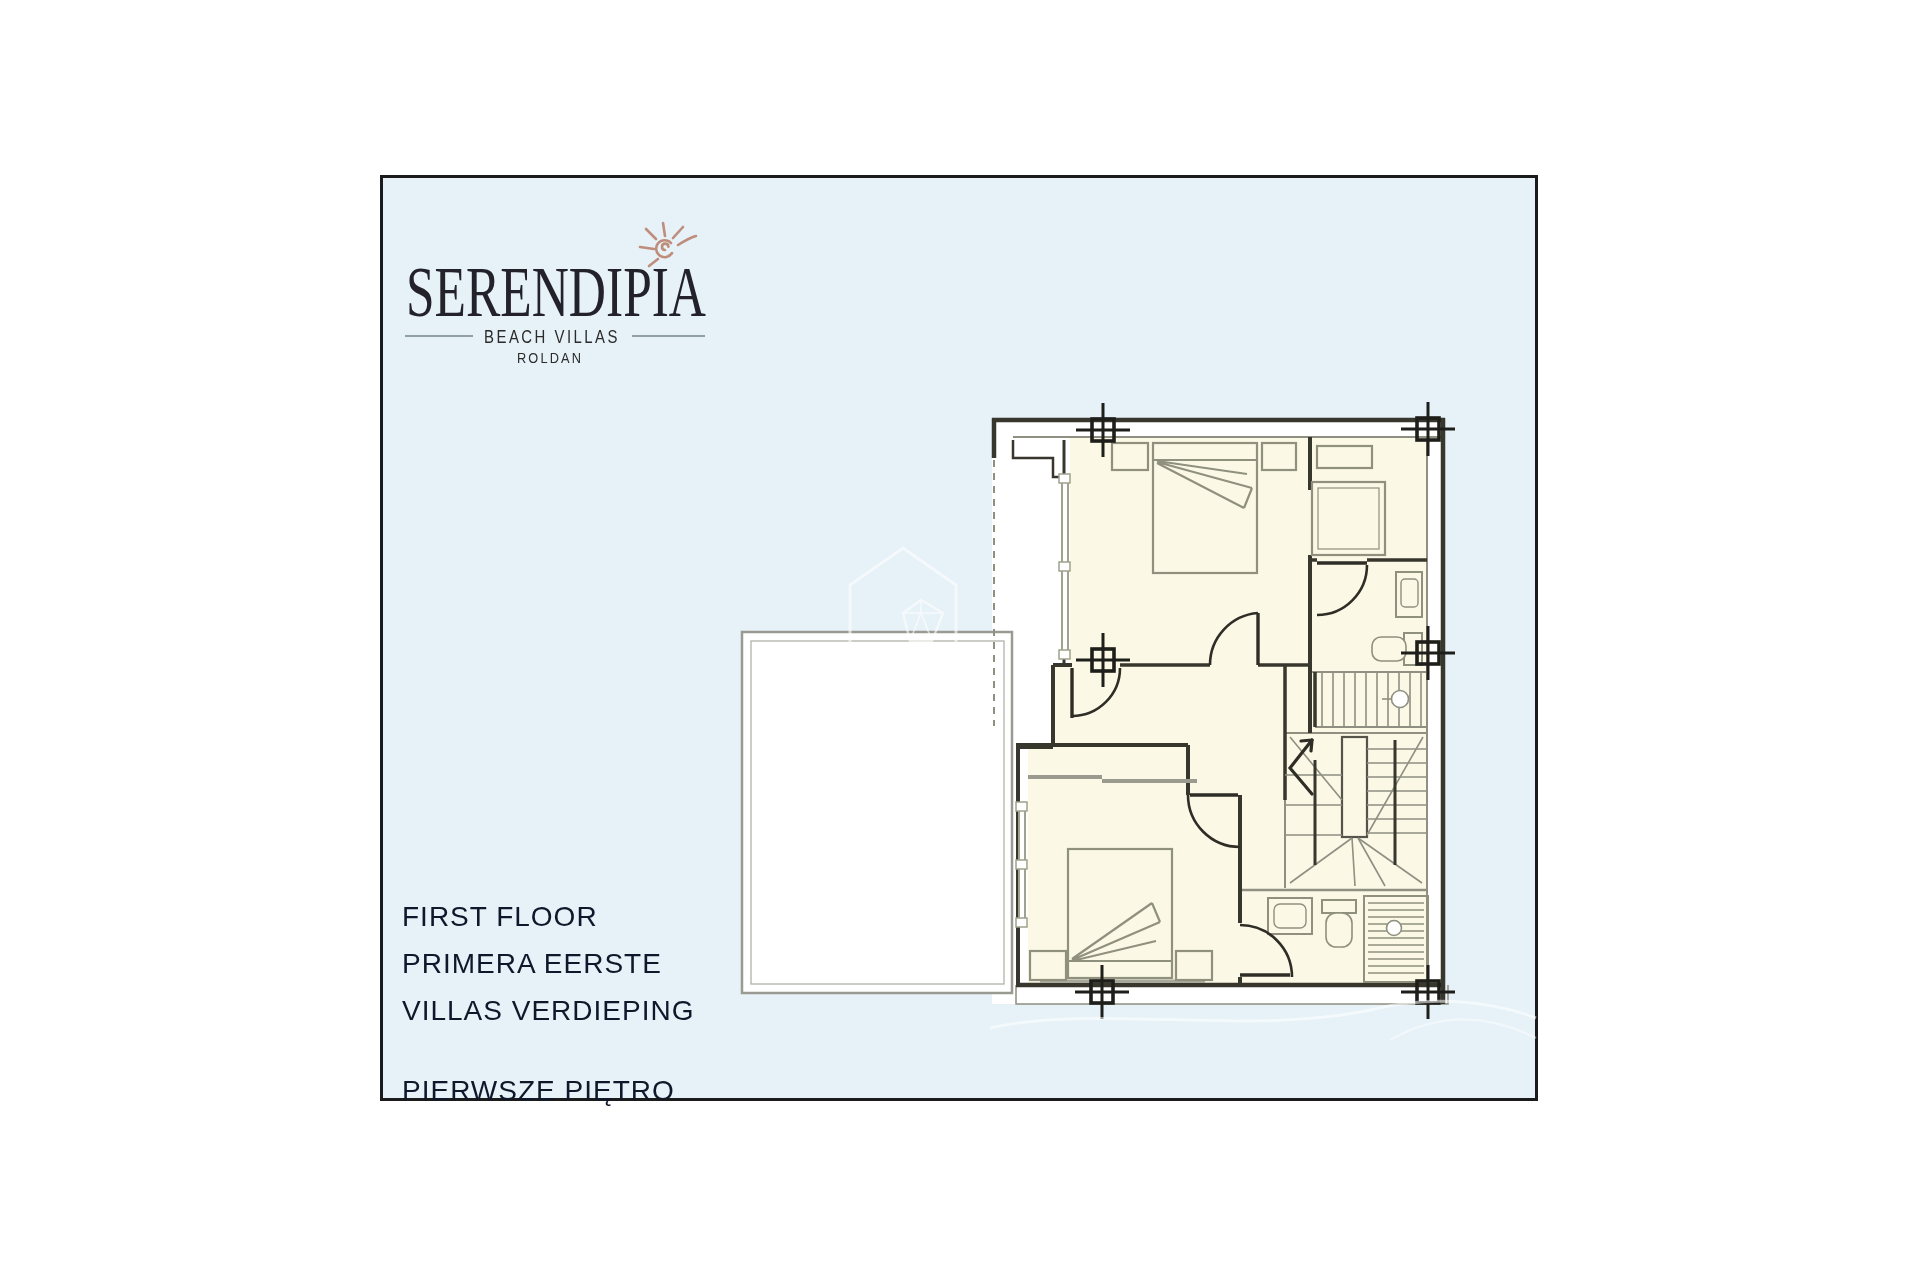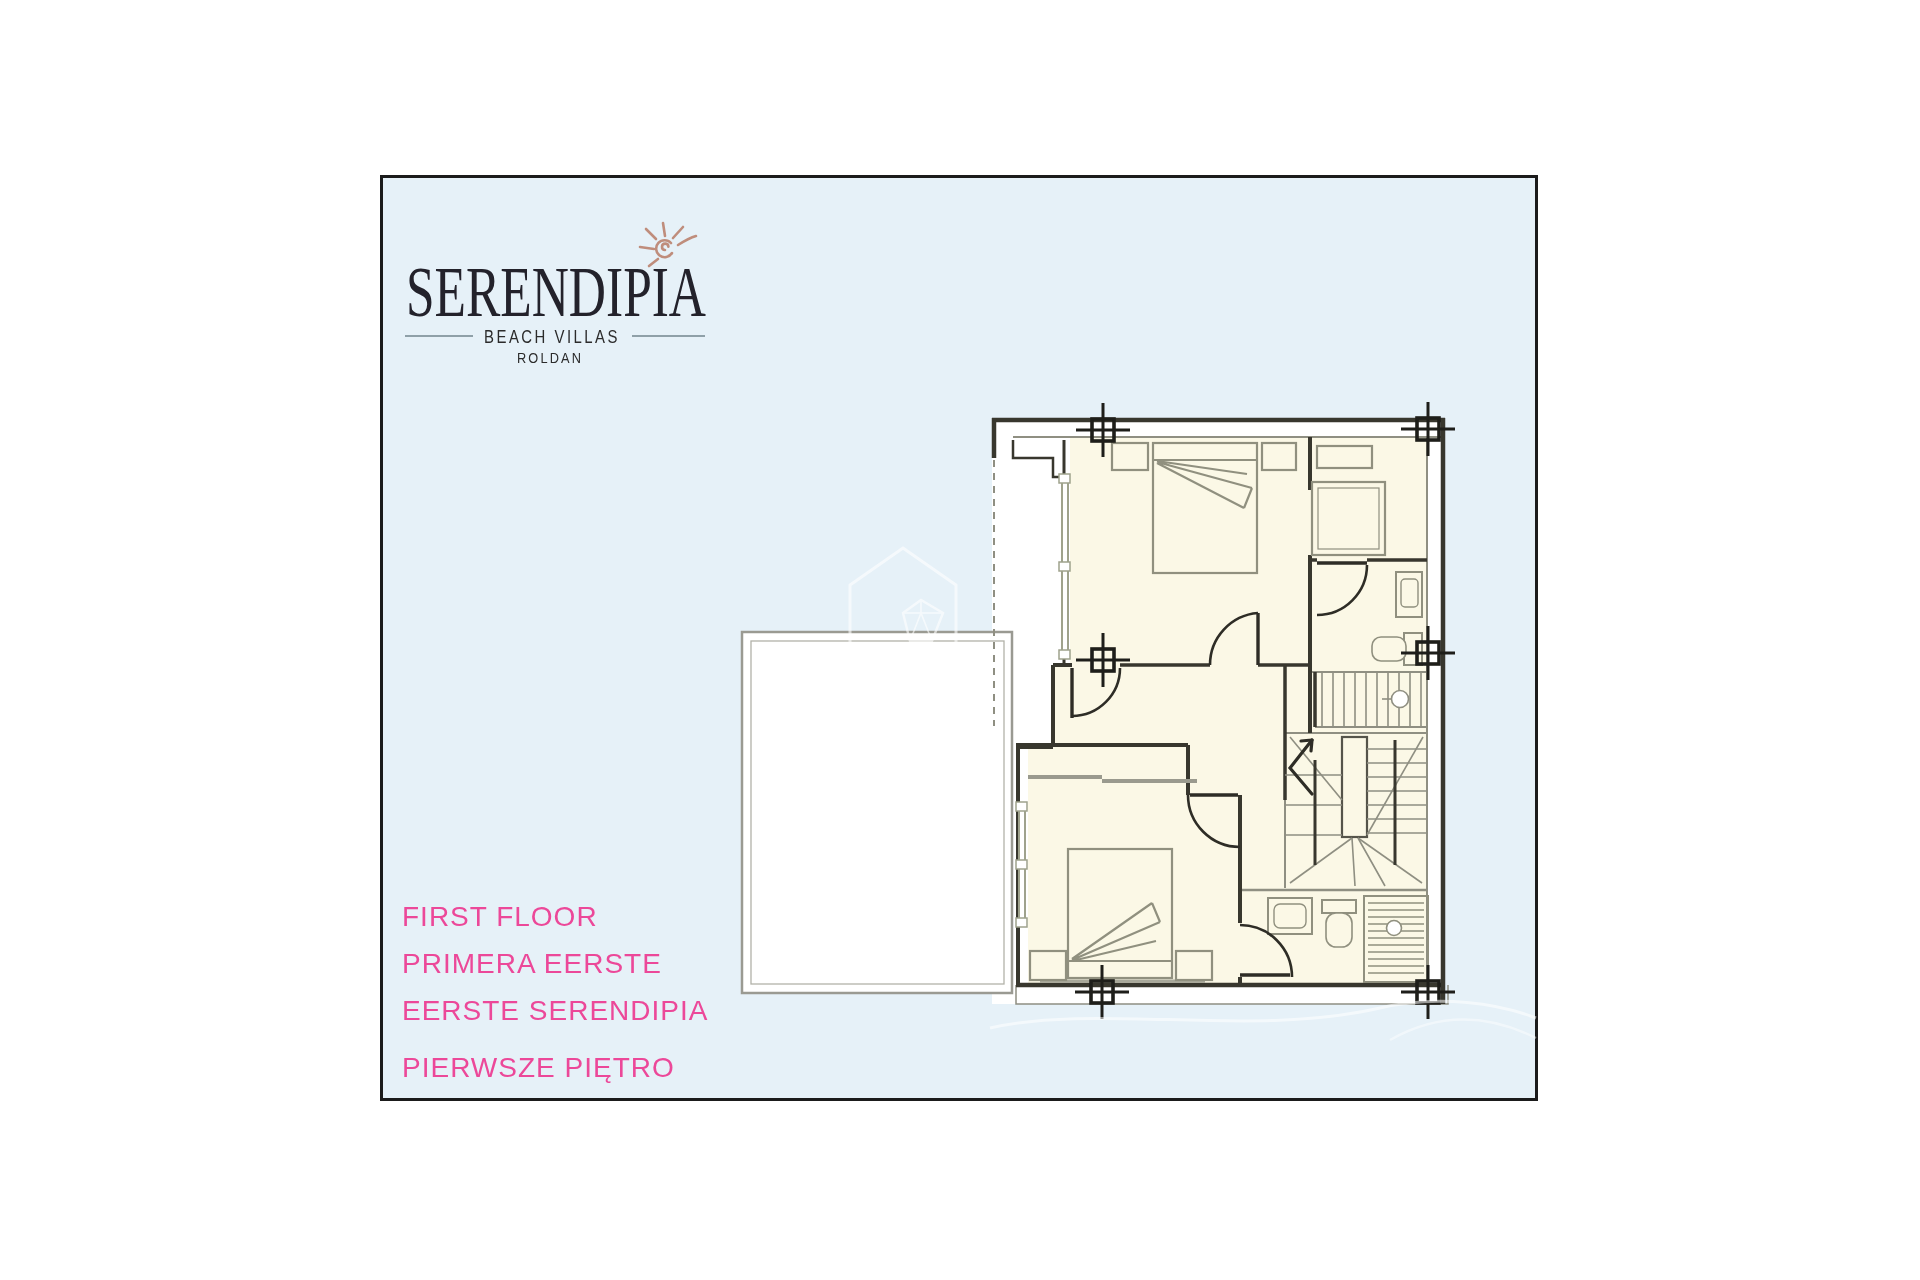--- a/index.html
+++ b/index.html
@@ -1,23 +1,23 @@
 <!DOCTYPE html>
 <html><head>
 <meta charset="utf-8">
 <style>
   html,body{margin:0;padding:0;background:#ffffff;}
   .page{position:relative;width:1875px;height:1280px;background:#ffffff;overflow:hidden;
         font-family:"Liberation Sans", sans-serif;}
   .panel{position:absolute;left:380px;top:175px;width:1158px;height:926px;
          background:#e6f1f8;border:3px solid #1b1b1b;box-sizing:border-box;}
   .plan-svg{position:absolute;left:0;top:0;width:1920px;height:1280px;}
-  .floor-label{position:absolute;left:402px;color:#ec4899;font-size:28px;
+  .floor-label{position:absolute;left:402px;color:#0f172a;font-size:28px;
                letter-spacing:1px;line-height:1;white-space:nowrap;}
-  .fl-0{top:903px;} .fl-1{top:950px;} .fl-2{top:997px;} .fl-3{top:1054px;text-align:center;}
+  .fl-0{top:903px;} .fl-1{top:950px;} .fl-2{top:997px;} .fl-3{top:1077px;text-align:center;}
 </style>
 </head>
 <body>
 
 <div class="page">
 
   <div class="panel"></div>
 
   <svg class="plan-svg" viewBox="0 0 1920 1280">
 
@@ -246,16 +246,16 @@
         <path d="M903,613 L921,600 L943,613 L932,641 L910,641 Z" stroke-width="2.4"></path>
         <path d="M903,613 L943,613 M921,600 L921,613 M910,641 L921,613 L932,641" stroke-width="1.6"></path>
       </g>
       <path d="M990,1028 C1100,1003 1250,1038 1380,1008 C1440,994 1500,1004 1536,1018" stroke="#ffffff" stroke-width="3" fill="none" opacity="0.55"></path>
       <path d="M1390,1040 Q1460,1000 1536,1038" stroke="#ffffff" stroke-width="2.4" fill="none" opacity="0.45"></path>
     </g>
   </svg>
 
   <div class="floor-label fl-0">FIRST FLOOR</div>
   <div class="floor-label fl-1">PRIMERA EERSTE</div>
-  <div class="floor-label fl-2">EERSTE SERENDIPIA</div>
+  <div class="floor-label fl-2">VILLAS VERDIEPING</div>
   <div class="floor-label fl-3">PIERWSZE PIĘTRO</div>
 
 </div>
 
 </body></html>

